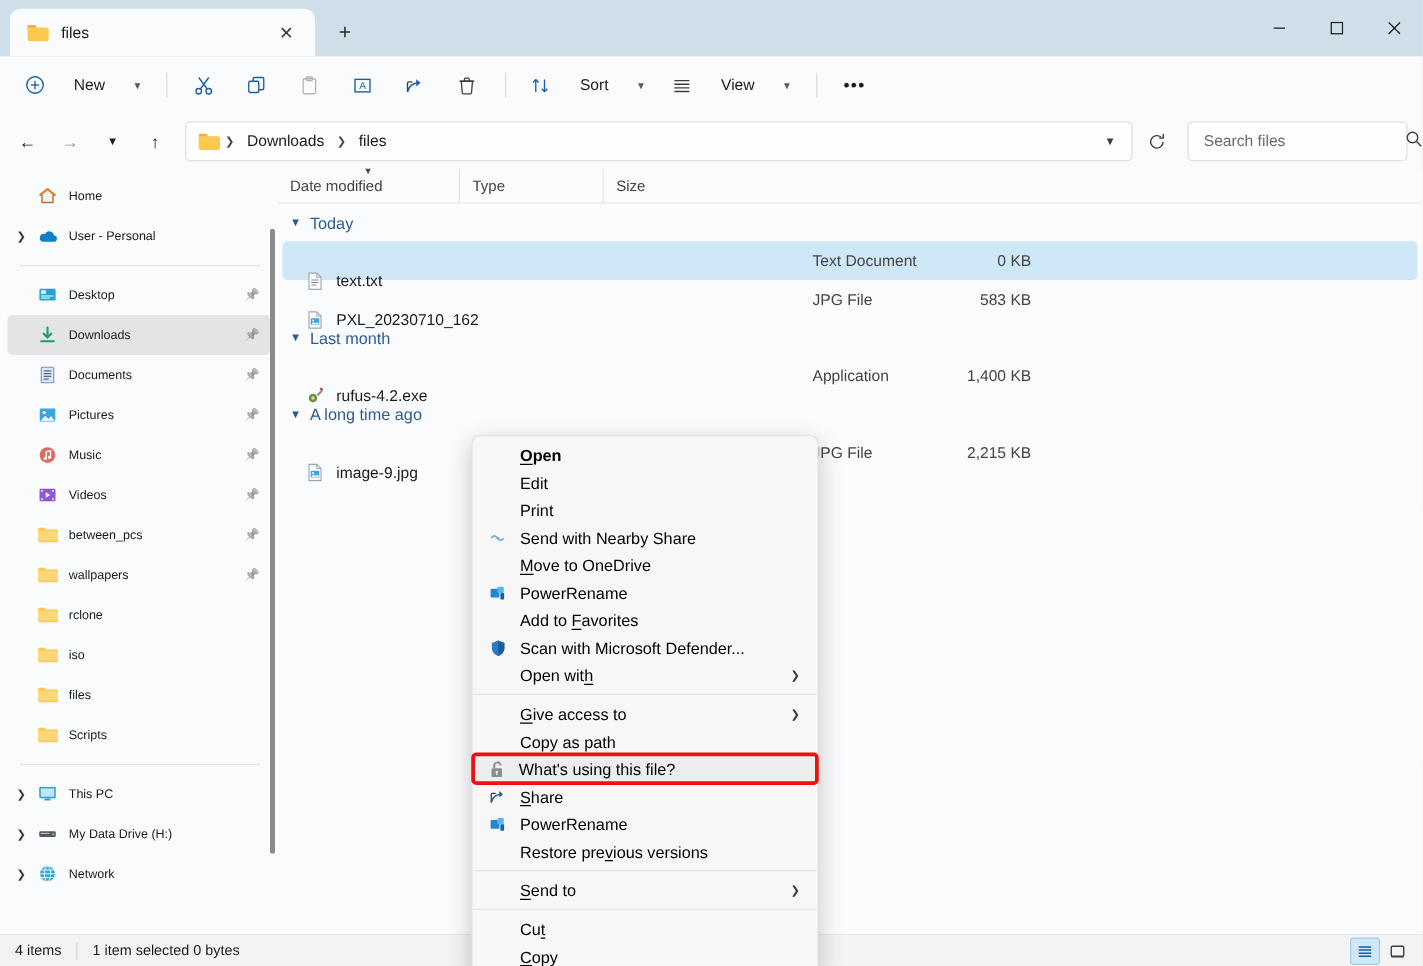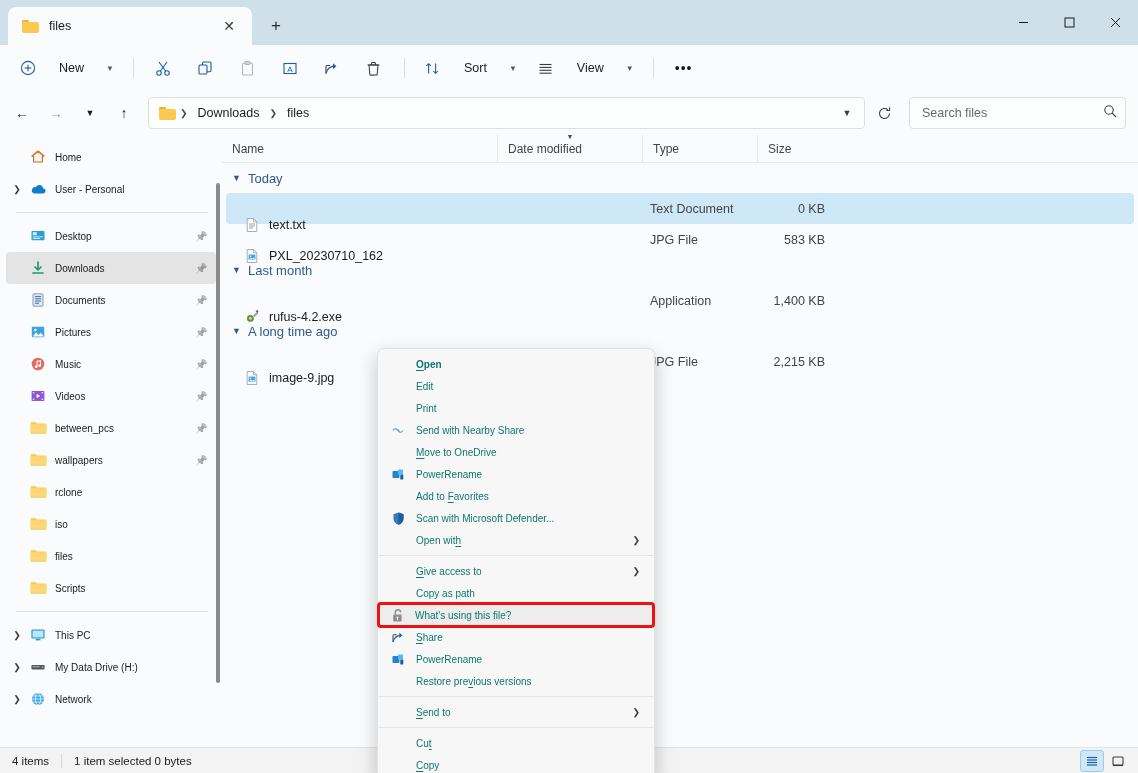--- a/index.html
+++ b/index.html
@@ -91,21 +91,21 @@
     background: #fdfefe; border: 1px solid #dfdfdf; border-radius: 4px;
     display: flex; align-items: center; padding: 0 4px 0 10px; gap: 2px;
   }
   .crumb { font-size: 12.5px; color: #1b1b1b; padding: 3px 6px; border-radius: 3px; }
   .crumb-sep { font-size: 9px; color: #4a4a4a; padding: 0 2px; }
   .crumb-drop { margin-left: auto; width: 26px; height: 26px; display: flex;
                 align-items: center; justify-content: center; color: #3c3c3c; font-size: 9px; }
   .refresh { width: 30px; height: 32px; display: flex; align-items: center;
              justify-content: center; color: #3c3c3c; font-size: 14px; margin-left: 2px; }
   .searchbox {
-    width: 217px; height: 32px; margin-left: 8px;
+    width: 176px; height: 32px; margin-left: 8px;
     background: #fdfefe; border: 1px solid #dfdfdf; border-radius: 4px;
     display: flex; align-items: center; padding: 0 8px 0 12px;
   }
   .searchbox input {
     flex: 1; border: none; outline: none; background: transparent;
     font-family: "Liberation Sans", sans-serif; font-size: 12.5px; color: #1b1b1b;
   }
   .searchbox input::placeholder { color: #6a6a6a; }
 
   
@@ -173,21 +173,21 @@
   
   .ctxmenu {
     position: absolute; left: 377px; top: 213px; width: 278px;
     background: #f7f7f7; border: 1px solid #e2e2e2; border-radius: 7px;
     box-shadow: 0 7px 20px rgba(0,0,0,0.22);
     padding: 4px 0 5px; z-index: 50;
   }
   .mi { height: 22px; display: flex; align-items: center; padding: 0 12px 0 0;
         margin: 0 2px; border-radius: 4px; position: relative; }
   .mi-ico { width: 36px; min-width: 36px; display: flex; align-items: center; justify-content: center; }
-  .mi-label { font-size: 10px; color: #0f766e; flex: 1; }
+  .mi-label { font-size: 13px; color: #000000; flex: 1; }
   .mi-label.bold { font-weight: bold; }
   .mi-arrow { font-size: 9px; color: #3c3c3c; margin-left: auto; padding-left: 10px; }
   .mi-sep { height: 1px; background: #e4e4e4; margin: 4px 1px; }
   .mi.hl {
     background: #ededed;
     outline: 3px solid #ee1111; outline-offset: -1px;
     border-radius: 2px; margin: 0 1px;
   }
   u { text-decoration: underline; text-underline-offset: 2px; }
 
@@ -564,21 +564,20 @@
               <line x1="3" y1="5" x2="13" y2="5" stroke="#e9f6fd" stroke-width="0.8"></line>
               <line x1="3" y1="11" x2="13" y2="11" stroke="#e9f6fd" stroke-width="0.8"></line>
             </svg>
           </span>
           <span class="nav-label">Network</span>
         </div>
       </div>
 
     <div class="filelist">
       <div class="colhead">
-        <div class="col name">Name</div>
         <div class="col date">
           <span class="sortmark">▼</span>
           <span>Date modified</span>
         </div>
         <div class="col type">Type</div>
         <div class="col size">Size</div>
       </div>
       <div id="filerows">
           <div class="group-hdr">
             <span class="group-chev">▼</span>

